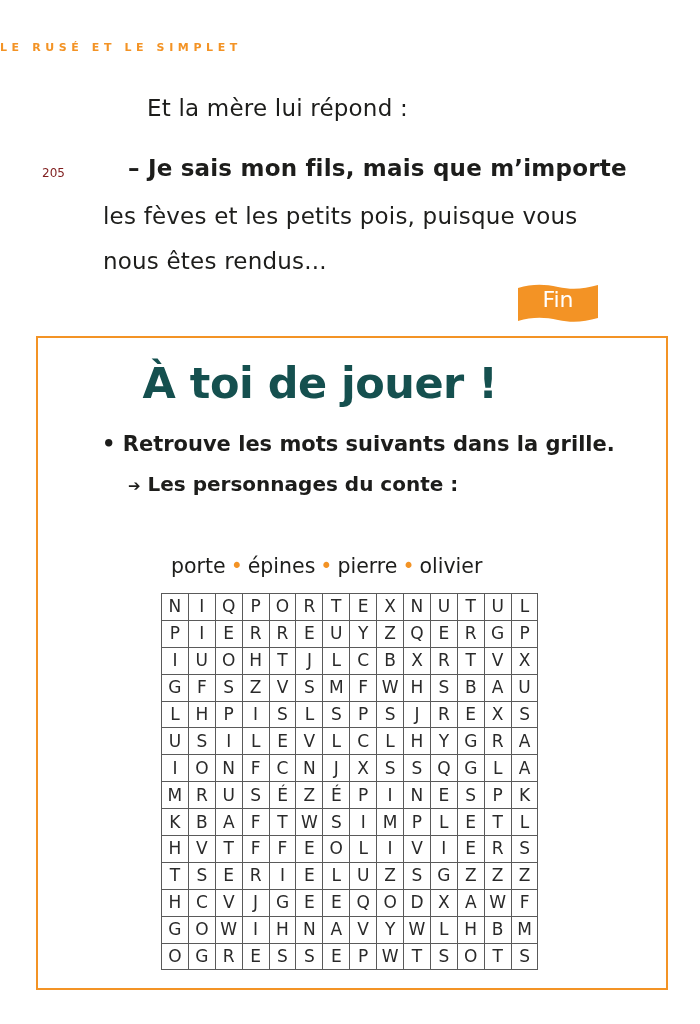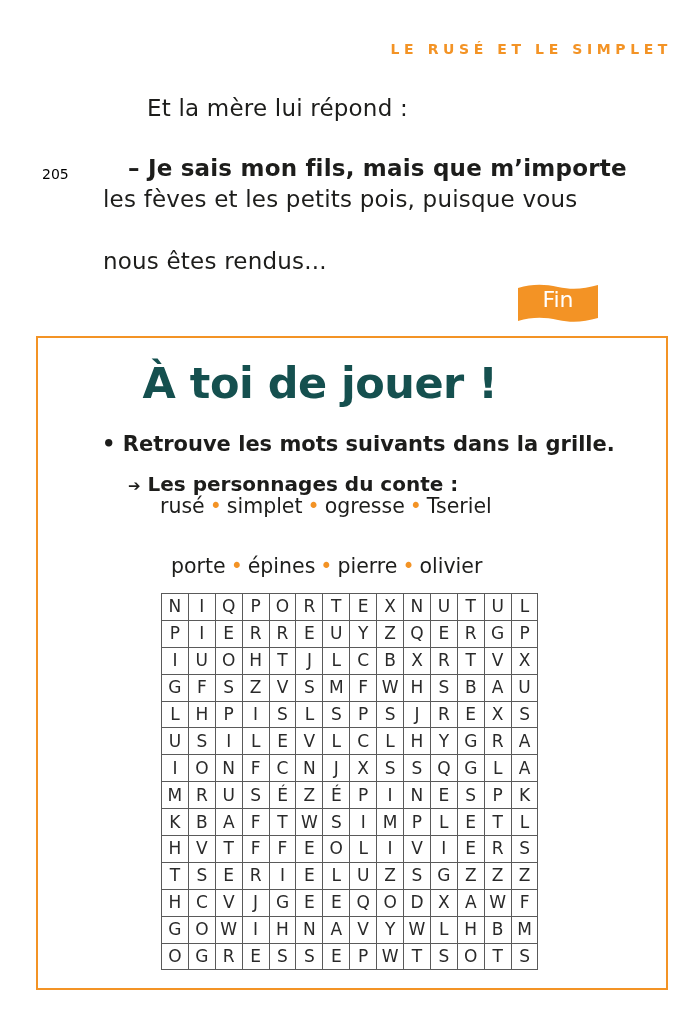--- a/index.html
+++ b/index.html
@@ -1,31 +1,31 @@
 <!DOCTYPE html>
 <html><head>
 <meta charset="utf-8">
 <style>
   html, body { margin: 0; padding: 0; }
   body {
     width: 700px; height: 1024px; background: #ffffff; position: relative;
     overflow: hidden; font-family: "DejaVu Sans", sans-serif; color: #1d1d1b;
   }
   .running-head {
-    position: absolute; top: 41px; left: 0; width: 672px; text-align: right;
-    font-family: "DejaVu Sans", sans-serif; font-weight: bold; font-size: 14px;
+    position: absolute; top: 41px; left: 0; width: 672px; text-align: left;
+    font-family: "DejaVu Sans", sans-serif; font-weight: bold; font-size: 11px;
     letter-spacing: 4.6px; color: #F39325;
   }
   .story-line {
     position: absolute; font-family: "DejaVu Sans", sans-serif; font-size: 23px;
     color: #1d1d1b; white-space: nowrap; letter-spacing: 0.2px;
     transform-origin: left top;
   }
   .line-number {
-    position: absolute; left: 42px; top: 166px; font-size: 14px; color: #000000;
+    position: absolute; left: 42px; top: 166px; font-size: 12px; color: #7f1d1d;
     font-family: "DejaVu Sans", sans-serif;
   }
   .fin-badge {
     position: absolute; left: 518px; top: 284px; width: 80px; height: 38px; padding-left: 12px;
   }
   .fin-badge svg { position: absolute; left: 0; top: 0; }
   .fin-badge span {
     position: absolute; left: 0; top: 3px; width: 80px; text-align: center;
     color: #ffffff; font-size: 22px; font-family: "DejaVu Sans", sans-serif;
   }
@@ -58,21 +58,21 @@
   }
 </style>
 </head>
 <body>
 
 <div class="running-head">LE RUSÉ ET LE SIMPLET</div>
 
 <div class="story-line" style="left:147px; top:95px;">Et la mère lui répond :</div>
 <div class="line-number">205</div>
 <div class="story-line" style="left:128px; top:155px;font-weight:bold;">– Je sais mon fils, mais que m’importe</div>
-<div class="story-line" style="left:103px; top:186px;">les fèves et les petits pois, puisque vous</div>
+<div class="story-line" style="left:103px; top:203px;">les fèves et les petits pois, puisque vous</div>
 <div class="story-line" style="left:103px; top:248px;">nous êtes rendus...</div>
 
 <div class="fin-badge">
   <svg width="80" height="38" viewBox="0 0 80 38">
     <path d="M0,4 C14,0 26,0 40,3 C54,6 66,5 80,1 L80,34 C66,38 54,39 40,36 C26,33 14,33 0,37 Z" fill="#F39325"></path>
   </svg>
   <span>Fin</span>
 </div>
 
 <div class="game-box">
@@ -81,23 +81,20 @@
   <div class="instr main" style="left:64px; top:94px;">
     <span>•</span>
     <span>Retrouve les mots suivants dans la grille.</span>
   </div>
 
   <div class="instr sub" style="left:90px; top:126px;">
     <span style="font-size:15px;">➔</span>
     <span>Les personnages du conte :</span>
   </div>
 
-  <div class="instr words" style="left:122px; top:156px;">
-    <span>rusé</span><span class="dot">•</span><span>simplet</span><span class="dot">•</span><span>ogresse</span><span class="dot">•</span><span>Tseriel</span>
-  </div>
 
 
   <div class="instr words" style="left:133px; top:216px;">
     <span>porte</span><span class="dot">•</span><span>épines</span><span class="dot">•</span><span>pierre</span><span class="dot">•</span><span>olivier</span>
   </div>
 </div>
 
 <table class="wordsearch">
   <tbody id="grid-body">
       <tr>

